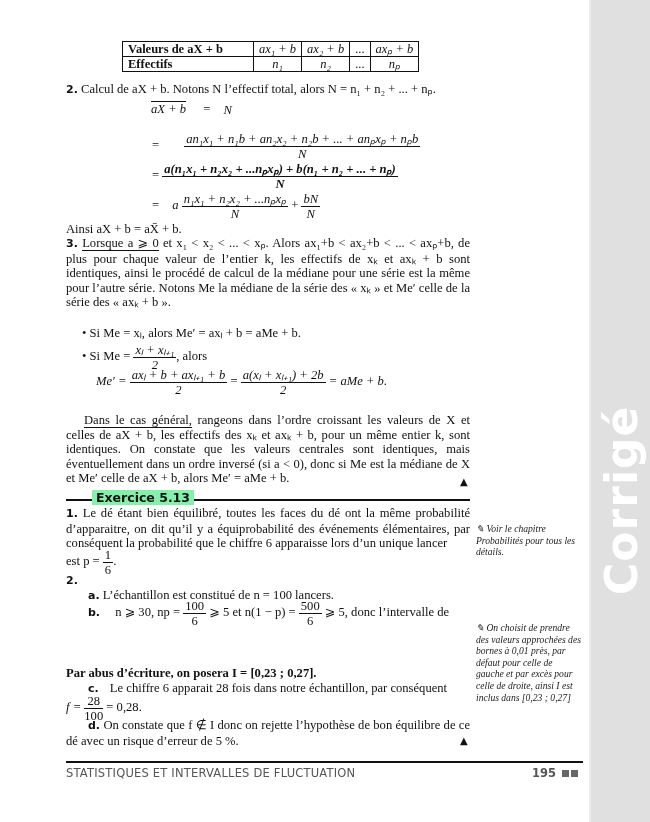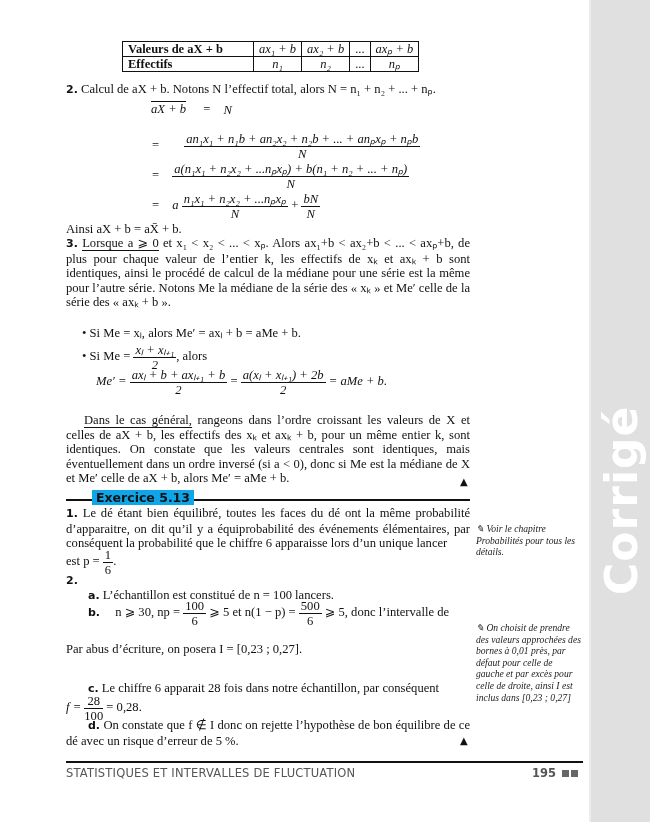--- a/index.html
+++ b/index.html
@@ -20,21 +20,21 @@
   table.vals { position:absolute; left:122px; top:41px; border-collapse:collapse;
                font-family:"Liberation Serif", serif; font-size:12.5px; }
   table.vals td { border:1px solid #111; padding:0 5px; height:14px; text-align:center; line-height:14px; }
   table.vals td.h { text-align:left; font-weight:bold; width:120px;margin-top:43px; }
   .eq { position:absolute; font-family:"Liberation Serif", serif; font-size:12.6px; }
   .frac { display:inline-block; vertical-align:middle; text-align:center; }
   .frac .num { display:block; border-bottom:1px solid #111; padding:0 2px; line-height:14px; }
   .frac .den { display:block; line-height:14px; }
   .sep { position:absolute; height:2px; background:#111; }
   .ex-title { position:absolute; left:96px; top:490px; font-family:"DejaVu Sans", sans-serif;
-              font-weight:bold; font-size:12.5px; background:#0ea5e9; padding:0 4px; }
+              font-weight:bold; font-size:12.5px; background:#86efac; padding:0 4px; }
   .note { position:absolute; left:476px; width:106px; font-family:"Liberation Serif", serif;
           font-style:italic; font-size:9.6px; line-height:11.6px; color:#222; }
   .tri { position:absolute; font-size:10px; }
   .footer-line { position:absolute; left:66px; top:761px; width:517px; height:2px; background:#111; }
   .footer-title { position:absolute; left:66px; top:766px; font-family:"DejaVu Sans", sans-serif;
                   font-size:11.5px; color:#555; letter-spacing:0.2px; }
   .footer-page { position:absolute; left:532px; top:766px; font-family:"DejaVu Sans", sans-serif;
                  font-size:11.5px; font-weight:bold; color:#555; }
   .sq { display:inline-block; width:7px; height:7px; background:#666; margin-left:2px; }
   .ul { border-bottom:1.5px solid #111; }
@@ -79,21 +79,21 @@
   <div class="eq" style="left:152px; top:132px;">
     <span>=</span>
     <span class="frac m" style="margin-left:22px;">
       <span class="num">an₁x₁ + n₁b + an₂x₂ + n₂b + ... + anₚxₚ + nₚb</span>
       <span class="den">N</span>
     </span>
   </div>
 
   <div class="eq" style="left:152px; top:162px;">
     <span>=</span>
-    <span class="frac m" style="margin-left:10px;">
+    <span class="frac m" style="font-weight:bold;">
       <span class="num">a(n₁x₁ + n₂x₂ + ...nₚxₚ) + b(n₁ + n₂ + ... + nₚ)</span>
       <span class="den">N</span>
     </span>
   </div>
 
   <div class="eq" style="left:152px; top:192px;">
     <span>=</span>
     <span class="m" style="margin-left:10px;">a</span>
     <span class="frac m">
       <span class="num">n₁x₁ + n₂x₂ + ...nₚxₚ</span>
@@ -178,25 +178,25 @@
       <span class="den">6</span>
     </span>
     <span>⩾ 5 et n(1 − p) =</span>
     <span class="frac">
       <span class="num">500</span>
       <span class="den">6</span>
     </span>
     <span>⩾ 5, donc l’intervalle de</span>
   </div>
 
-  <div class="txt" style="top:642px;">Par abus d’écriture, on posera I = [0,23 ; 0,27].</div>
+  <div class="txt" style="top:666px;font-weight:bold;">Par abus d’écriture, on posera I = [0,23 ; 0,27].</div>
 
   <div class="txt" style="top:681px; left:88px; width:382px;">
     <span class="b">c.</span>
-    <span style="">Le chiffre 6 apparait 28 fois dans notre échantillon, par conséquent</span>
+    <span style="margin-left:8px;">Le chiffre 6 apparait 28 fois dans notre échantillon, par conséquent</span>
   </div>
   <div class="eq" style="left:66px; top:694px;">
     <span class="m">f =</span>
     <span class="frac">
       <span class="num">28</span>
       <span class="den">100</span>
     </span>
     <span>= 0,28.</span>
   </div>
 

